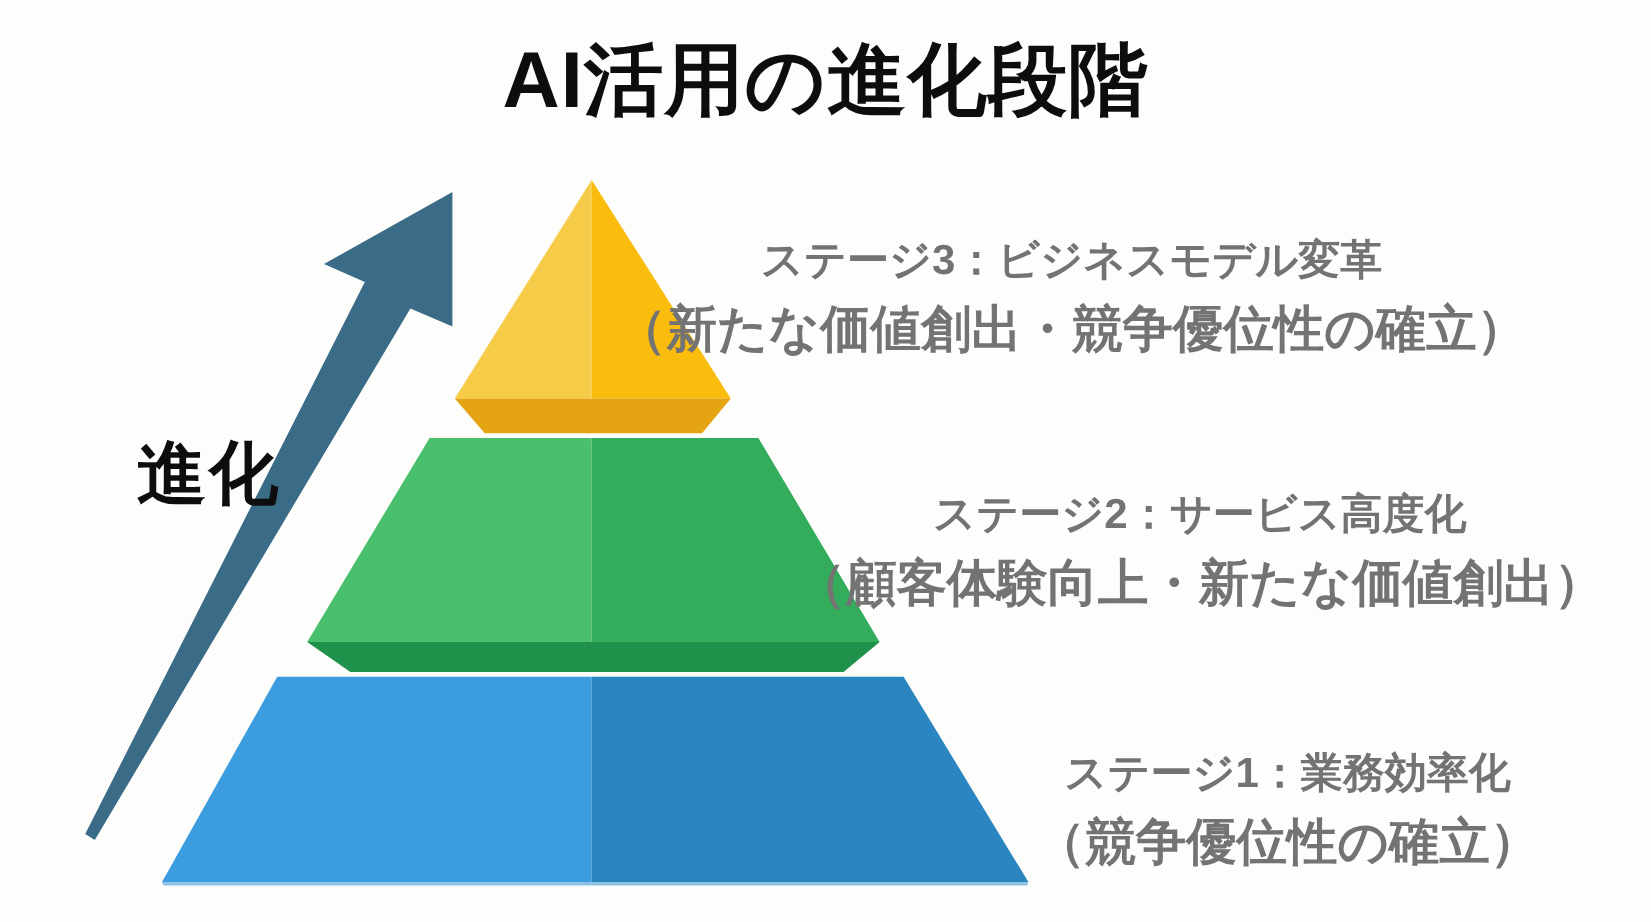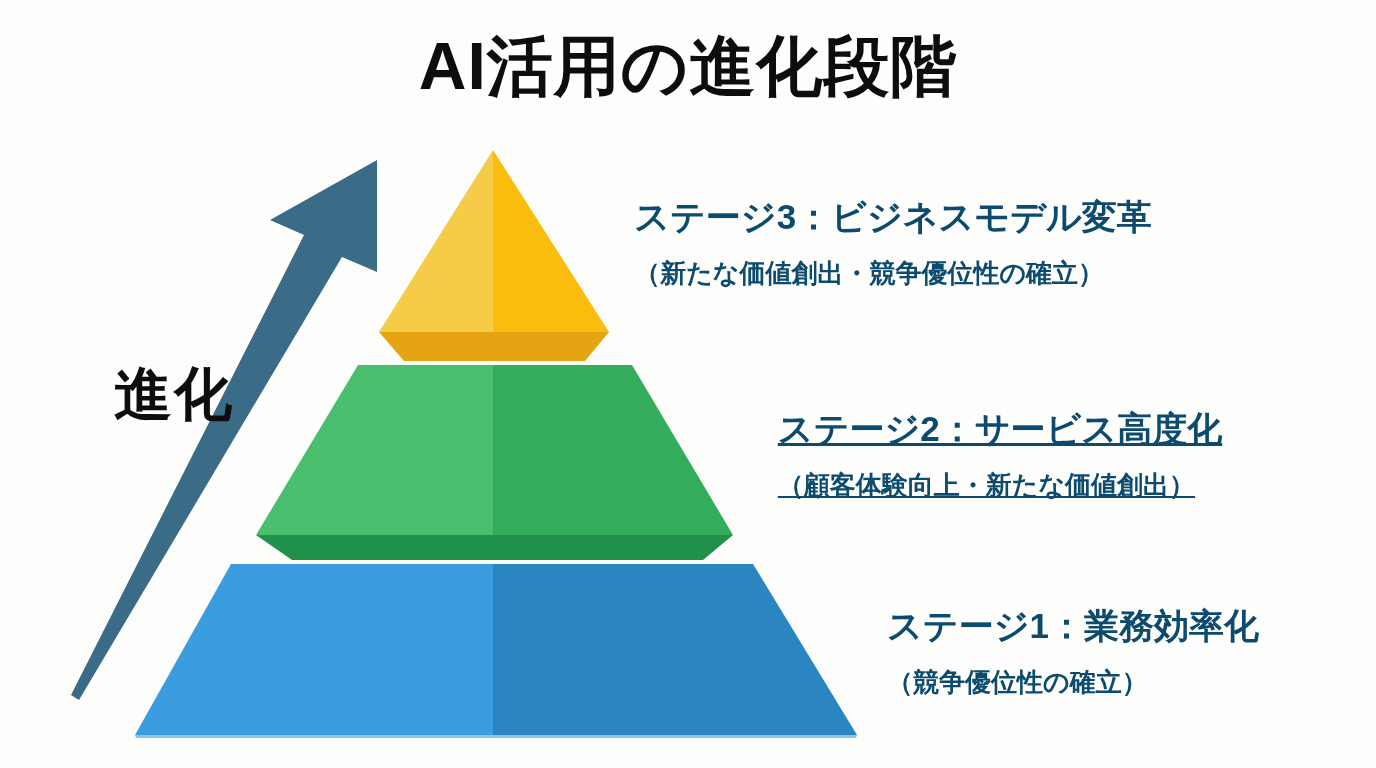--- a/index.html
+++ b/index.html
@@ -15,28 +15,28 @@
   .title{
     position:absolute;left:0;top:22px;width:1376px;
     text-align:center;font-size:66px;font-weight:900;color:#0d0d0d;
     letter-spacing:1px;
   }
   .evolve-label{
     position:absolute;left:78px;top:356px;
     font-size:58px;font-weight:900;color:#0d0d0d;letter-spacing:2px;margin-left:36px;
   }
   .tier-label{
-    position:absolute;color:#0c4a6e;
+    position:absolute;text-align:center;color:#737373;
     font-size:35px;font-weight:800;line-height:57px;white-space:nowrap;
     transform:translateX(-50%);
   }
-  .tier-label .l2{font-size:26px;}
+  .tier-label .l2{font-size:42px;}
   .lbl-s3{left:893px;top:188px;}
-  .lbl-s2{left:1000px;top:400px;text-decoration:underline;}
-  .lbl-s1{left:1073px;top:597px;}
+  .lbl-s2{left:1000px;top:400px;}
+  .lbl-s1{left:1073px;top:616px;}
 </style>
 </head>
 <body>
 
 <div class="stage">
 
   <svg class="layer" width="1376" height="768" viewBox="0 0 1376 768">
 
     <g>
       <polygon points="377,160 377,272 342,257 79,700 71,695 304,235 270,220" fill="#3a6b87"></polygon>

